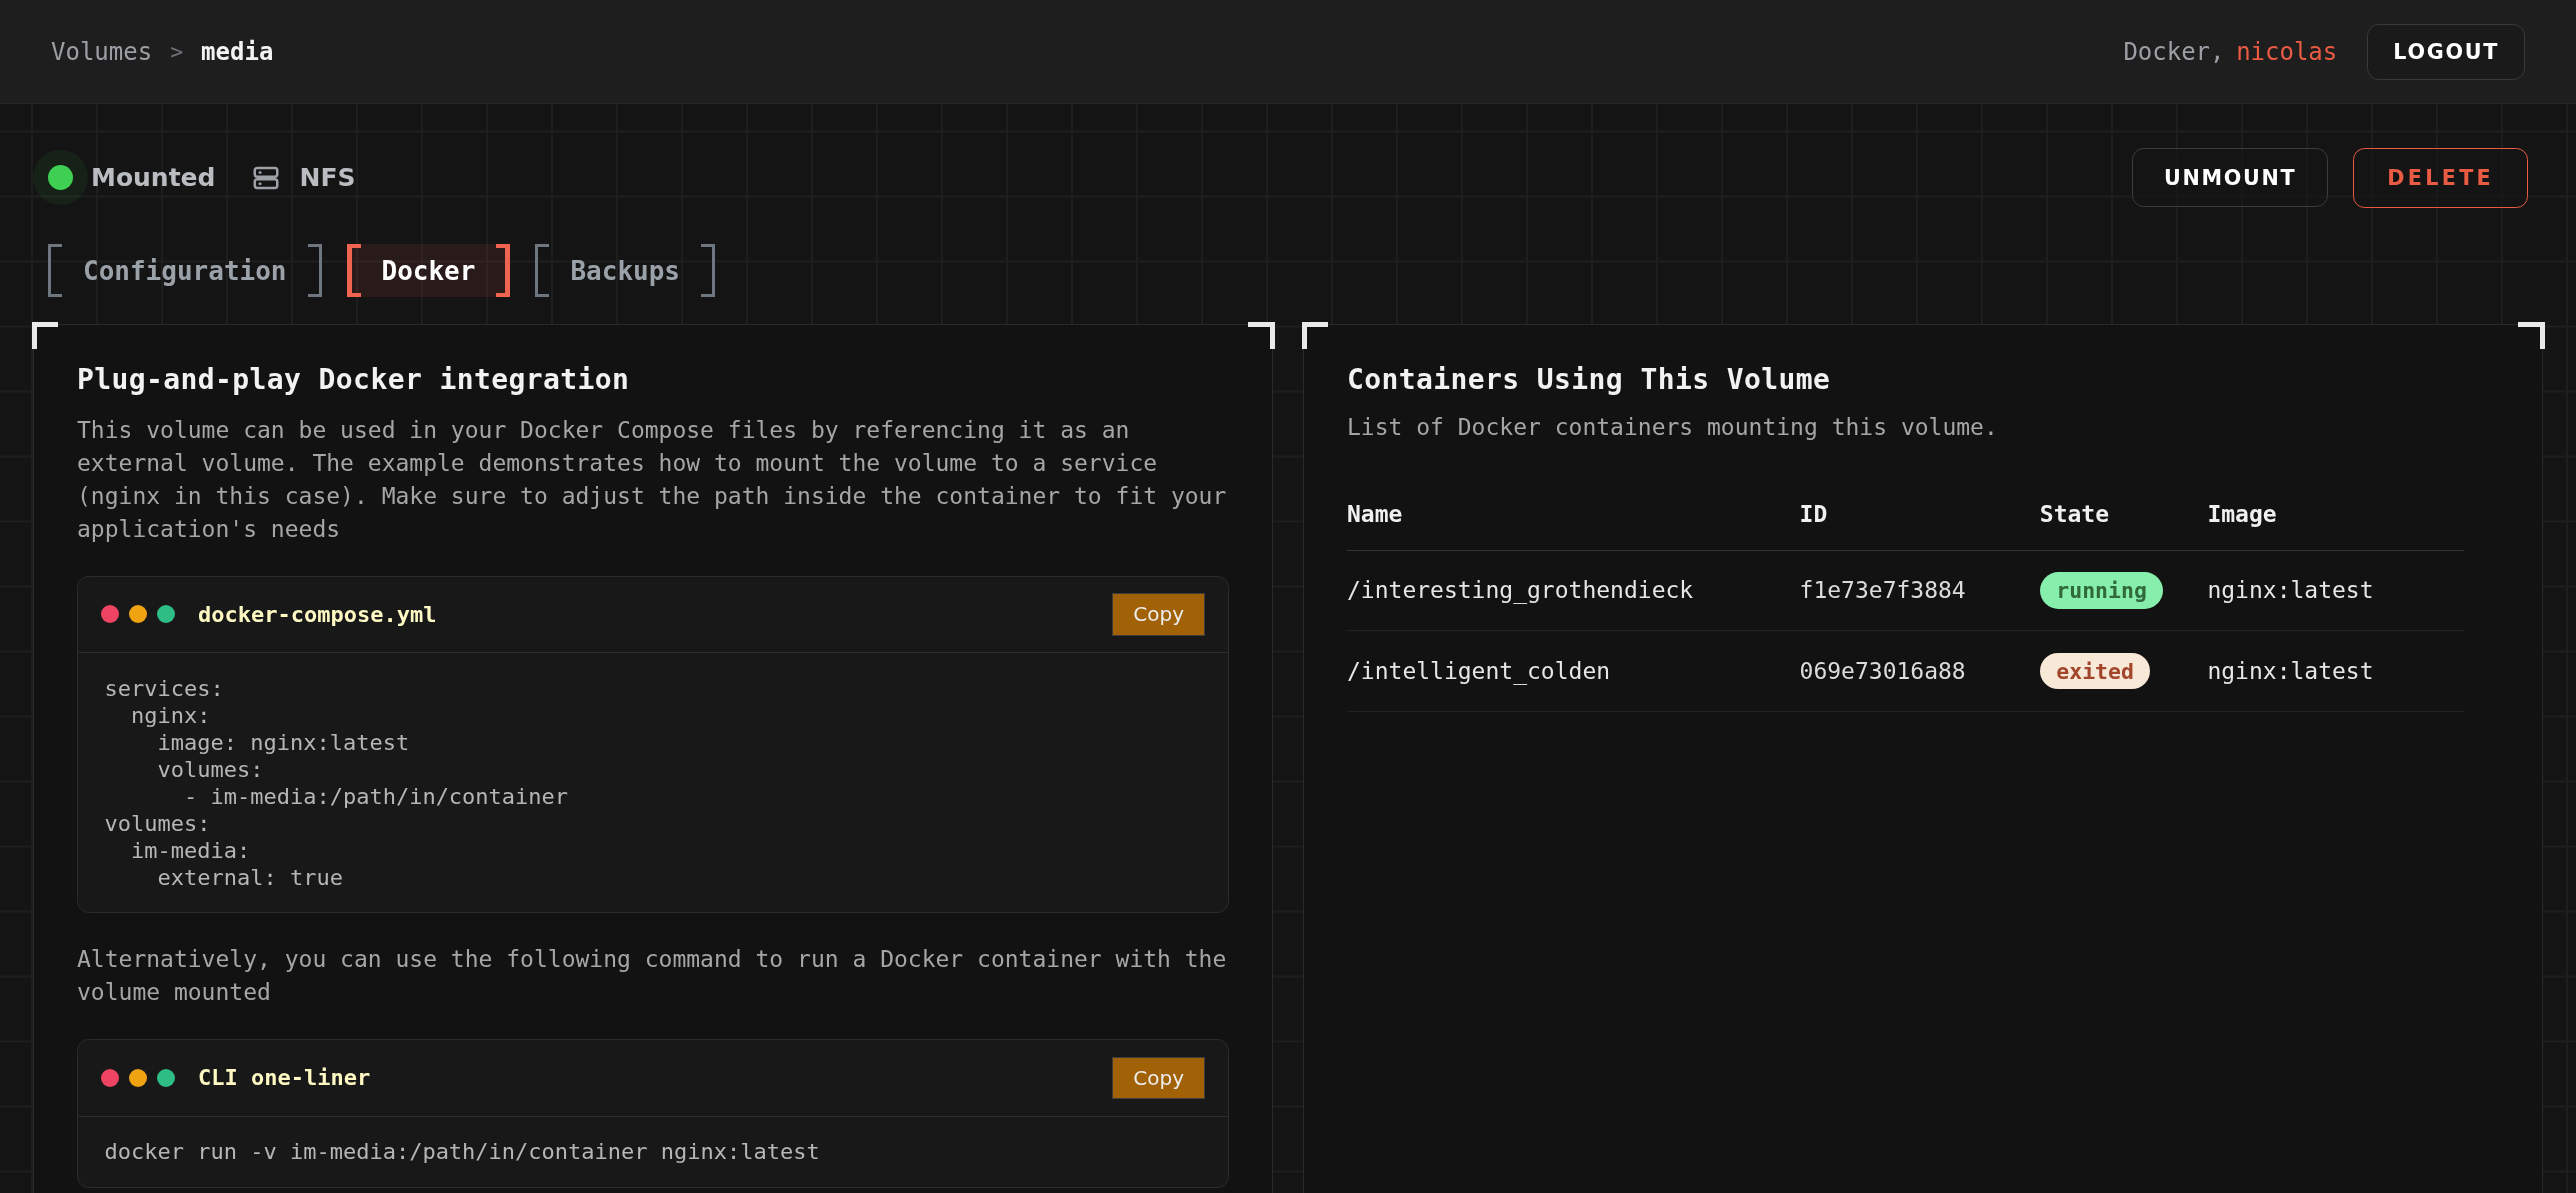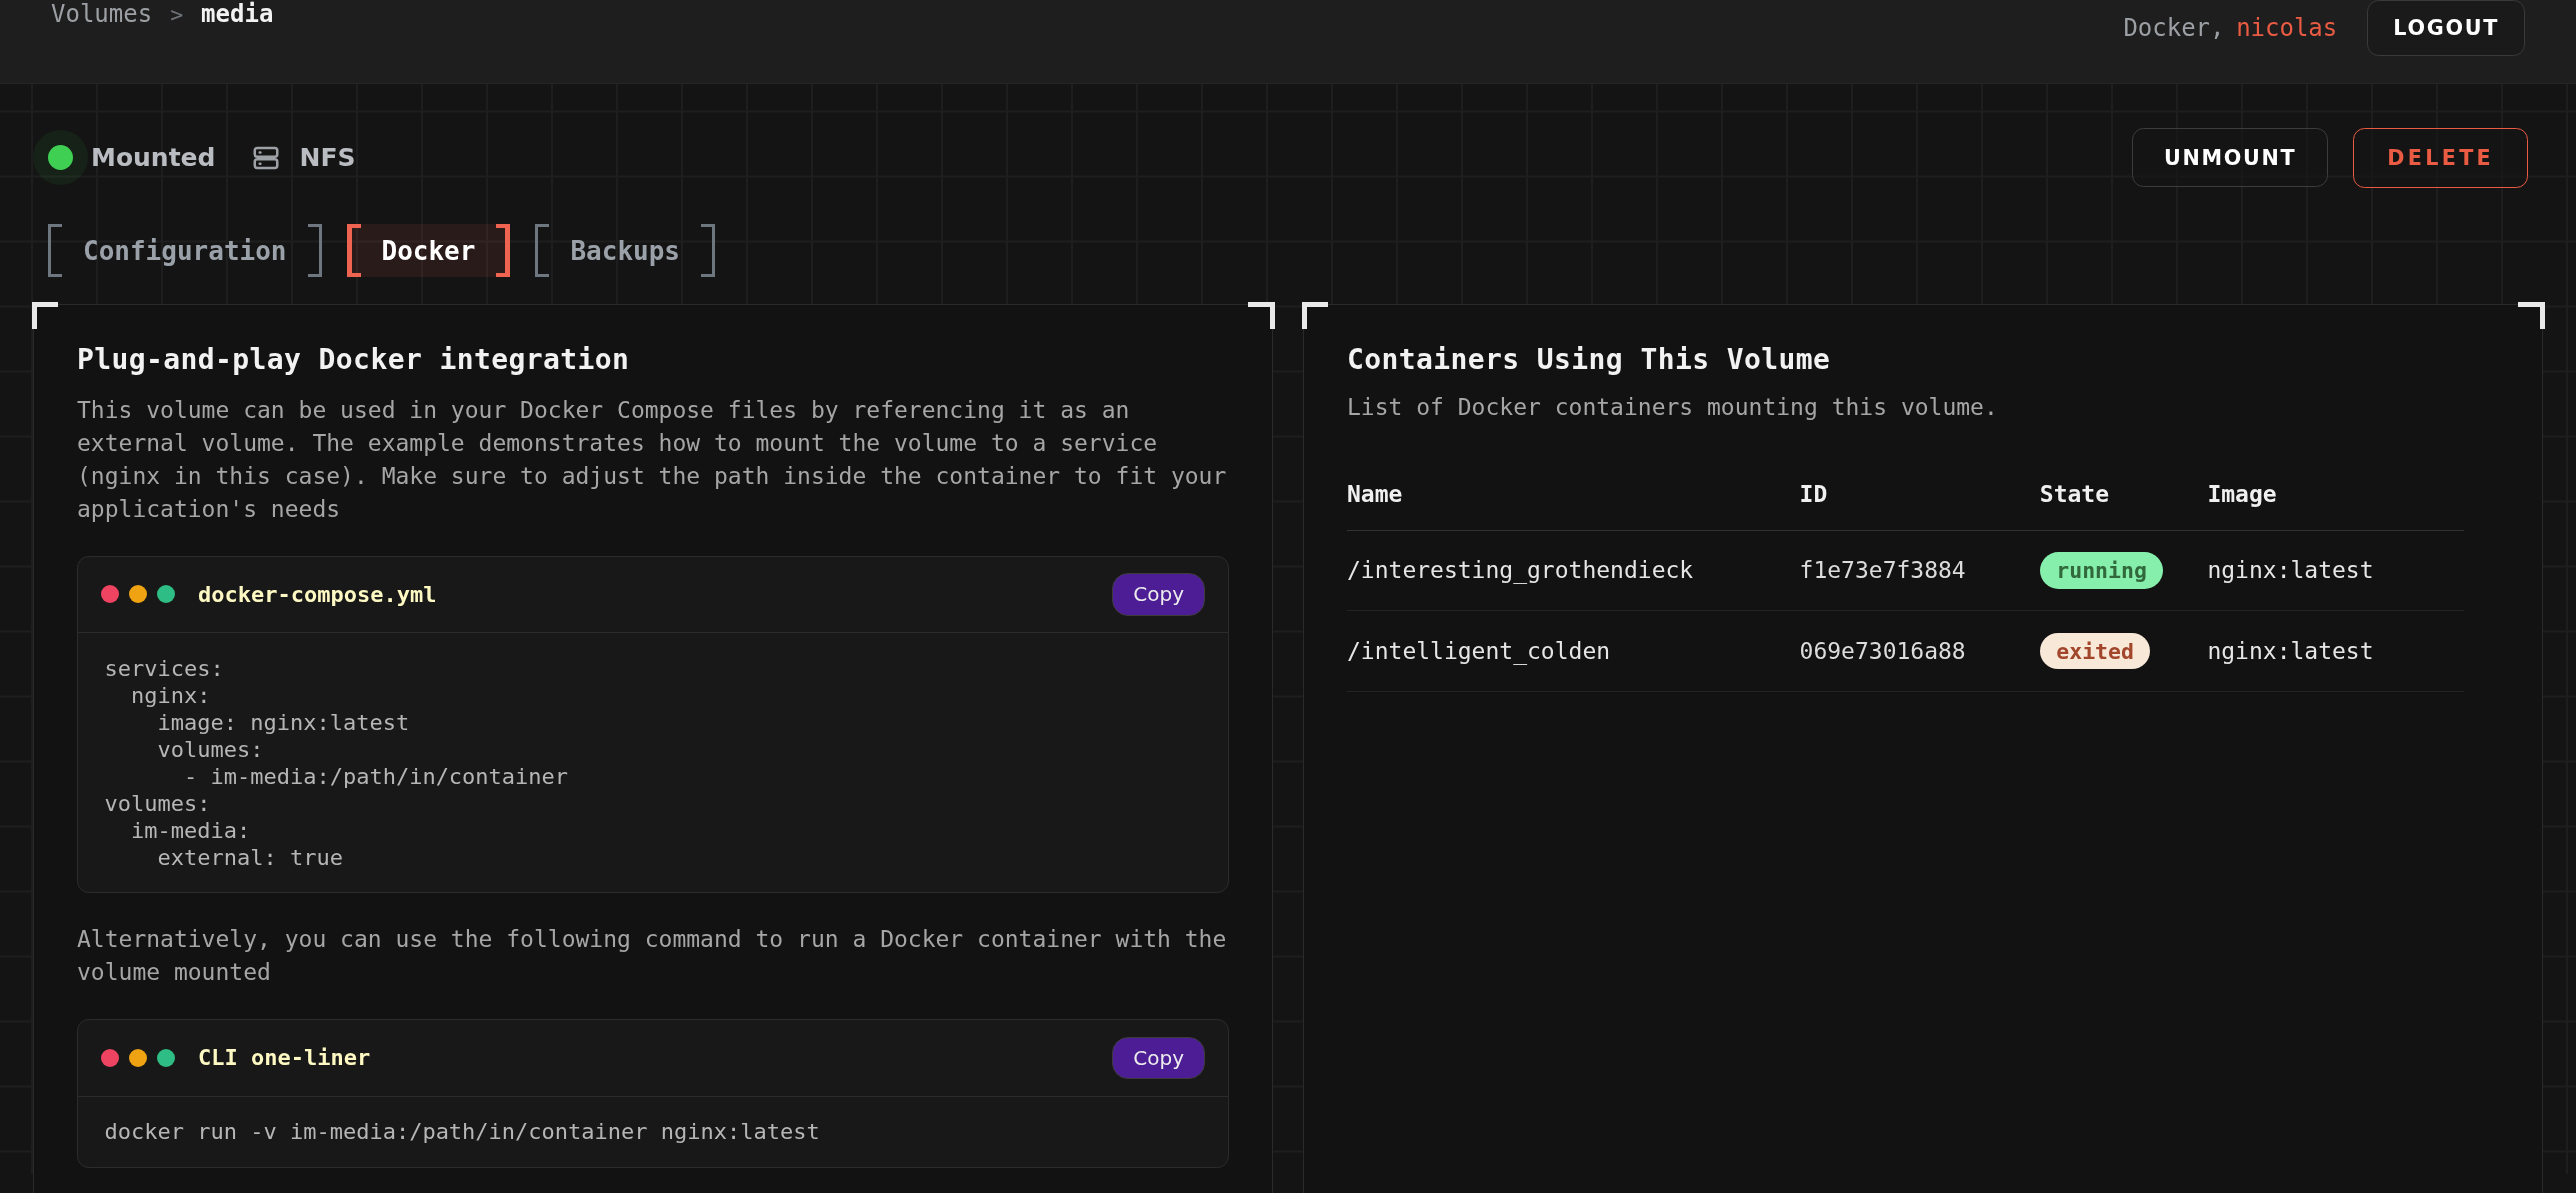--- a/index.html
+++ b/index.html
@@ -19,24 +19,24 @@
   }
   *{margin:0;padding:0;box-sizing:border-box;}
   html,body{width:2576px;height:1194px;overflow:hidden;}
   body{
     background:var(--bg);
     font-family:"DejaVu Sans Mono", monospace;
     color:var(--txt-bright);
   }
   
   .topbar{
-    height:84px;
+    height:104px;
     background:var(--bg-header);
     border-bottom:1.7px solid #262626;
-    display:flex;align-items:flex-start;justify-content:space-between;
+    display:flex;align-items:center;justify-content:space-between;
     padding:0 51px;
   }
   .breadcrumb{display:flex;align-items:center;gap:18px;font-size:24px;}
   .crumb-parent{color:#9ca0a5;}
   .crumb-sep{color:#6f7378;font-size:21.5px;}
   .crumb-current{color:var(--txt-bright);font-weight:bold;}
   .topbar-right{display:flex;align-items:center;gap:30px;}
   .welcome{font-size:24px;color:#9ca0a5;}
   .welcome .user{color:var(--accent);margin-left:11.6px;}
   .btn{
@@ -120,22 +120,22 @@
     padding:16.5px 23px;border-bottom:1.7px solid var(--border-code);
   }
   .dots{display:flex;align-items:center;gap:10px;margin-right:23px;}
   .wdot{width:18px;height:18px;border-radius:50%;}
   .wdot.red{background:#ef4461;}
   .wdot.yellow{background:#f0a312;}
   .wdot.green{background:#2ebd85;}
   .code-title{font-size:22px;font-weight:bold;color:#fef9c3;flex:1;}
   .copy-btn{
     font-family:"DejaVu Sans", "Liberation Sans", sans-serif;
-    font-size:20px;color:#ececec;background:#4c1d95;
-    border:1.7px solid #3c3c3c;border-radius:16px;
+    font-size:20px;color:#ececec;background:#a16207;
+    border:1.7px solid #3c3c3c;border-radius:0;
     padding:8.3px 20px;cursor:pointer;letter-spacing:0;
   }
   .code-body{
     padding:21.5px 26.5px;font-size:22px;line-height:27px;
     color:#b6b6b6;white-space:pre;font-family:"DejaVu Sans Mono", monospace;
   }
   
   .subtitle{font-size:23px;color:var(--txt-gray);margin-top:3.3px;}
   .ctable{margin-top:48px;width:97%;}
   .trow{

